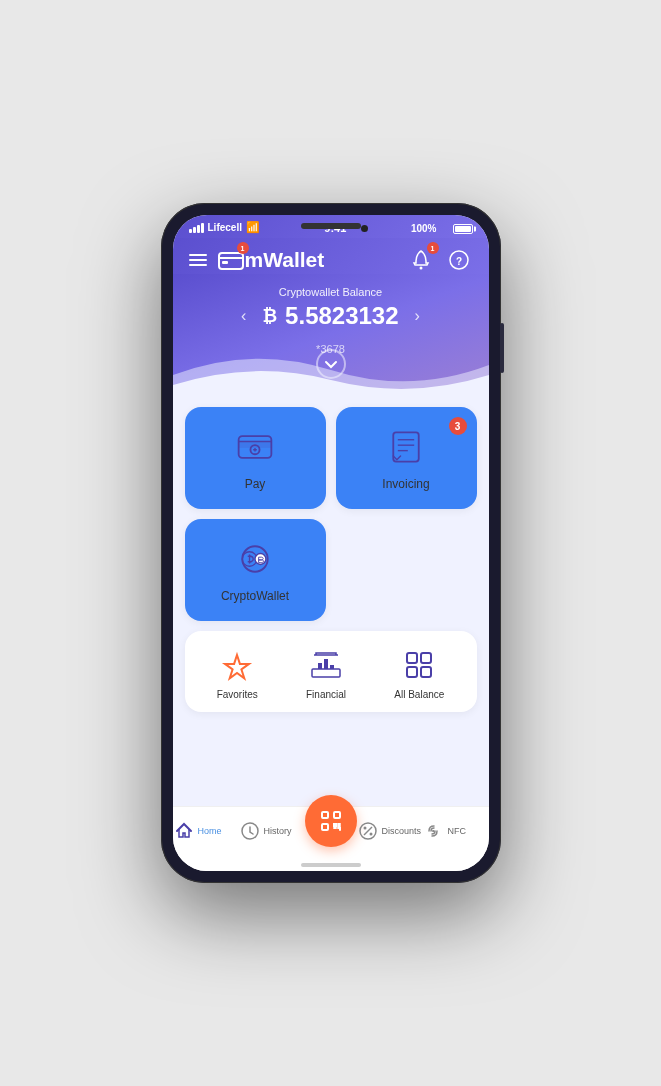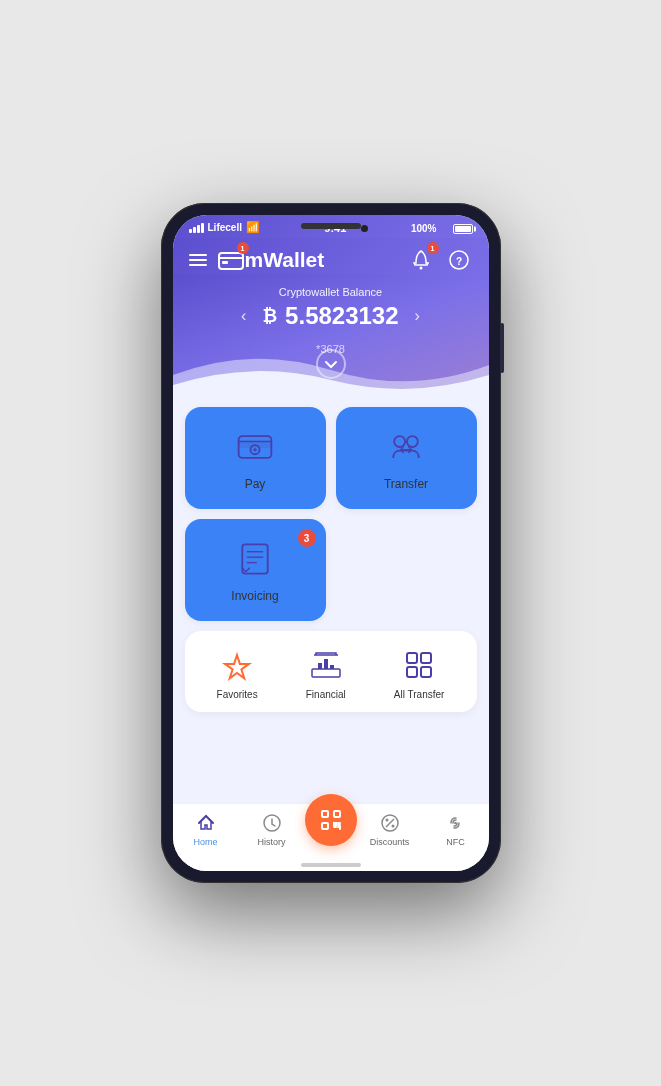--- a/index.html
+++ b/index.html
@@ -332,21 +332,21 @@
       display: flex;
       align-items: center;
       justify-content: space-around;
       padding: 8px 0 12px;
       border-top: 1px solid #f0f0f0;
       position: relative;
     }
 
     .nav-item {
       display: flex;
-      flex-direction: column;
+      flex-direction: row;
       align-items: center;
       gap: 3px;
       cursor: pointer;
       flex: 1;
     }
 
     .nav-item-label {
       font-size: 9px;
       color: #666;
     }
@@ -490,47 +490,50 @@
               <rect x="4" y="10" width="36" height="24" rx="4" stroke="#4a3fa8" stroke-width="2"></rect>
               <rect x="4" y="16" width="36" height="7" fill="#4a3fa8" opacity="0.15"></rect>
               <line x1="4" y1="16" x2="40" y2="16" stroke="#4a3fa8" stroke-width="1.5"></line>
               <circle cx="22" cy="25" r="5" stroke="#4a3fa8" stroke-width="2" fill="none"></circle>
               <path d="M20 25h4M22 23v4" stroke="#4a3fa8" stroke-width="1.5"></path>
             </svg>
           </div>
           <span class="action-card-label">Pay</span>
         </div>
 
-        <div class="action-card">
-          <div class="action-icon">
-            <svg viewBox="0 0 44 44" fill="none">
-              <circle cx="15" cy="16" r="6" stroke="#4a3fa8" stroke-width="2"></circle>
-              <circle cx="29" cy="16" r="6" stroke="#4a3fa8" stroke-width="2"></circle>
-              <path d="M8 34c0-5 3-8 7-8h14c4 0 7 3 7 8" stroke="#4a3fa8" stroke-width="2"></path>
-              <path d="M19 22l-3 3 3 3M25 22l3 3-3 3" stroke="#4a3fa8" stroke-width="1.5" stroke-linecap="round"></path>
-              <line x1="16" y1="25" x2="28" y2="25" stroke="#4a3fa8" stroke-width="1.5"></line>
-            </svg>
-          </div>
-          <span class="action-card-label">Transfer</span>
-        </div>
 
         <div class="action-card">
           <div class="badge-red">3</div>
           <div class="action-icon">
             <svg viewBox="0 0 44 44" fill="none">
               <rect x="8" y="6" width="28" height="32" rx="3" stroke="#4a3fa8" stroke-width="2"></rect>
               <line x1="13" y1="14" x2="31" y2="14" stroke="#4a3fa8" stroke-width="1.5"></line>
               <line x1="13" y1="20" x2="31" y2="20" stroke="#4a3fa8" stroke-width="1.5"></line>
               <line x1="13" y1="26" x2="24" y2="26" stroke="#4a3fa8" stroke-width="1.5"></line>
               <path d="M8 32l4 4 4-4" stroke="#4a3fa8" stroke-width="1.5" stroke-linecap="round"></path>
             </svg>
           </div>
           <span class="action-card-label">Invoicing</span>
         </div>
 
+        <div class="action-card">
+          <div class="action-icon">
+            <svg viewBox="0 0 44 44" fill="none">
+              <circle cx="22" cy="22" r="14" stroke="#4a3fa8" stroke-width="2"></circle>
+              <circle cx="16" cy="22" r="8" stroke="#4a3fa8" stroke-width="1.5"></circle>
+              <path d="M16 19c2 0 4 1 4 3s-2 3-4 3" stroke="#4a3fa8" stroke-width="1.5" stroke-linecap="round"></path>
+              <line x1="14" y1="19" x2="18" y2="19" stroke="#4a3fa8" stroke-width="1.5"></line>
+              <line x1="14" y1="25" x2="18" y2="25" stroke="#4a3fa8" stroke-width="1.5"></line>
+              <line x1="16" y1="17" x2="16" y2="27" stroke="#4a3fa8" stroke-width="1.5"></line>
+              <circle cx="28" cy="22" r="6" stroke="#4a3fa8" stroke-width="1.5" fill="white"></circle>
+              <path d="M26 20h3c1 0 2 0.5 2 1.5S30 23 29 23h-3v-3zm0 3h3.5c1 0 2 0.5 2 1.5S29.5 26 28.5 26H26v-3z" stroke="#4a3fa8" stroke-width="1" fill="none"></path>
+            </svg>
+          </div>
+          <span class="action-card-label">CryptoWallet</span>
+        </div>
 
       </div>
 
       <div class="widgets-section">
 
         <div class="widget-item">
           <div class="widget-icon">
             <svg width="32" height="32" viewBox="0 0 32 32" fill="none">
               <path d="M16 6l2.9 8.9H28l-7.6 5.5 2.9 8.9L16 24l-7.3 5.3 2.9-8.9L4 14.9h9.1z" stroke="#ff6b35" stroke-width="2" fill="none"></path>
             </svg>
@@ -554,21 +557,21 @@
 
         <div class="widget-item">
           <div class="widget-icon">
             <svg width="32" height="32" viewBox="0 0 32 32" fill="none">
               <rect x="4" y="4" width="10" height="10" rx="2" stroke="#4a3fa8" stroke-width="2" fill="none"></rect>
               <rect x="18" y="4" width="10" height="10" rx="2" stroke="#4a3fa8" stroke-width="2" fill="none"></rect>
               <rect x="4" y="18" width="10" height="10" rx="2" stroke="#4a3fa8" stroke-width="2" fill="none"></rect>
               <rect x="18" y="18" width="10" height="10" rx="2" stroke="#4a3fa8" stroke-width="2" fill="none"></rect>
             </svg>
           </div>
-          <span class="widget-label">All Transfer</span>
+          <span class="widget-label">All Balance</span>
         </div>
 
       </div>
     </div>
 
     <div class="bottom-nav">
 
       <div class="nav-item active">
         <div class="nav-icon">
           <svg width="20" height="20" viewBox="0 0 20 20" fill="none">

